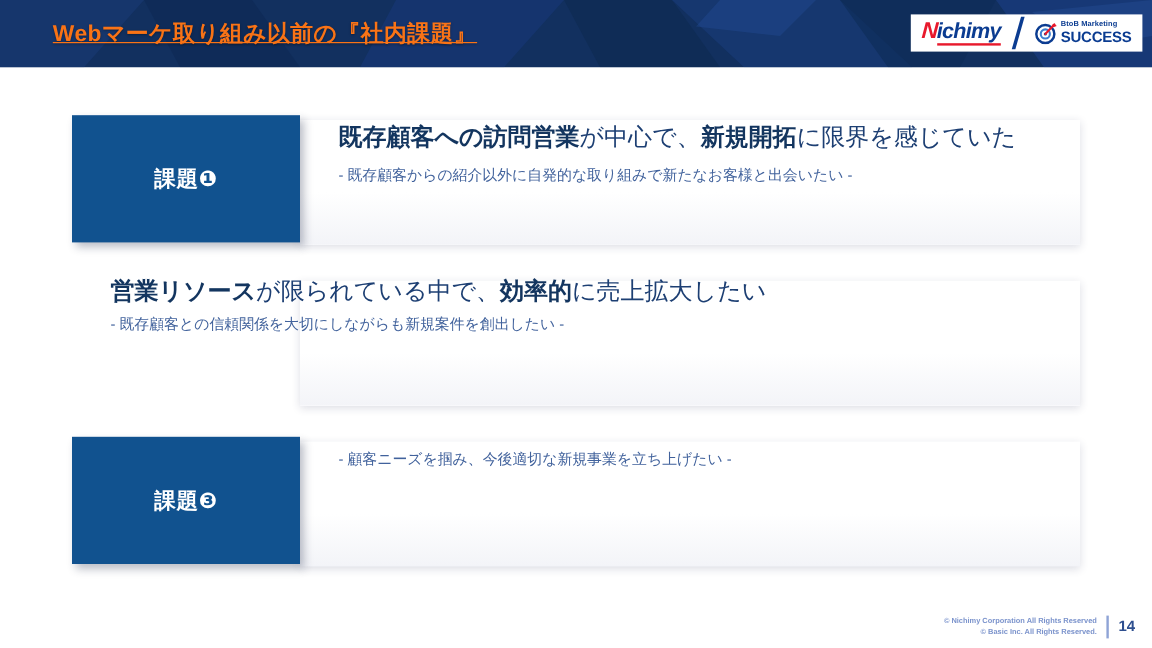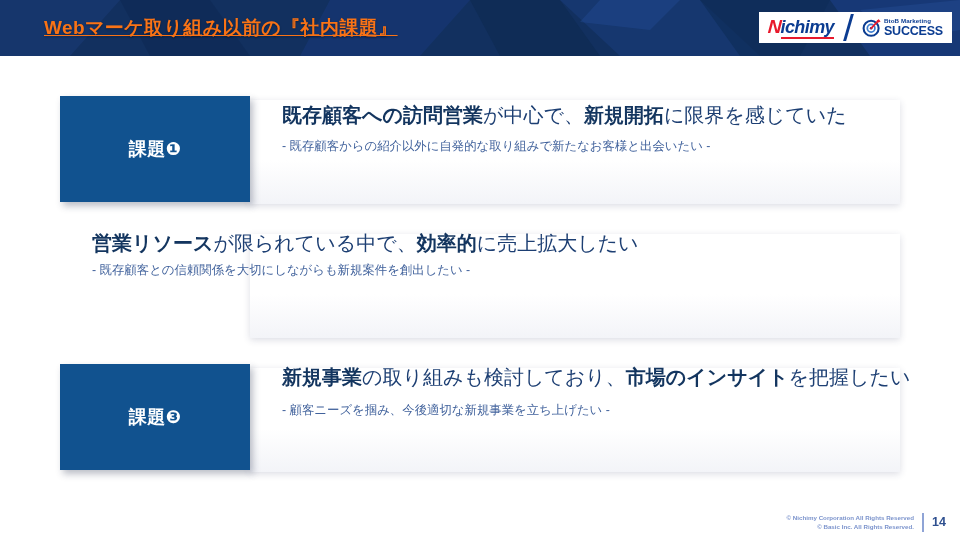--- a/index.html
+++ b/index.html
@@ -307,21 +307,20 @@
         <div class="card-sub">‐ 既存顧客との信頼関係を大切にしながらも新規案件を創出したい ‐</div>
       </div>
     </div>
 
     <div class="card card-3">
       <div class="card-body"></div>
       <div class="card-badge">
         <span class="card-badge-label">課題❸</span>
       </div>
       <div class="card-text">
-        <div class="card-heading"><span class="em">新規事業</span><span>の取り組みも検討しており、</span><span class="em">市場のインサイト</span><span>を把握したい</span></div>
         <div class="card-sub">‐ 顧客ニーズを掴み、今後適切な新規事業を立ち上げたい ‐</div>
       </div>
     </div>
 
   </div>
 
   <div class="footer">
     <div class="footer-copy">
       <div>© Nichimy Corporation All Rights Reserved</div>
       <div>© Basic Inc. All Rights Reserved.</div>

